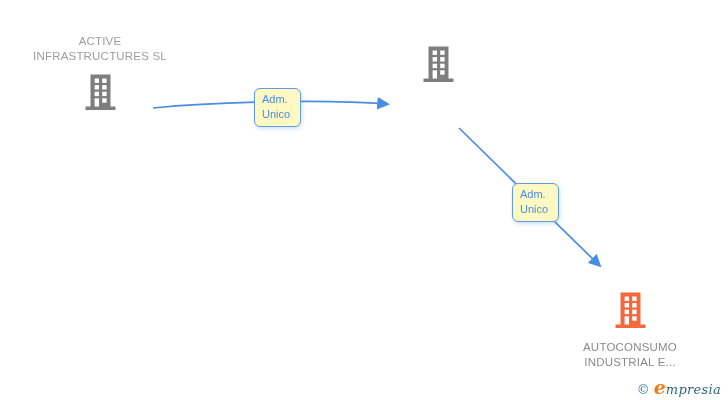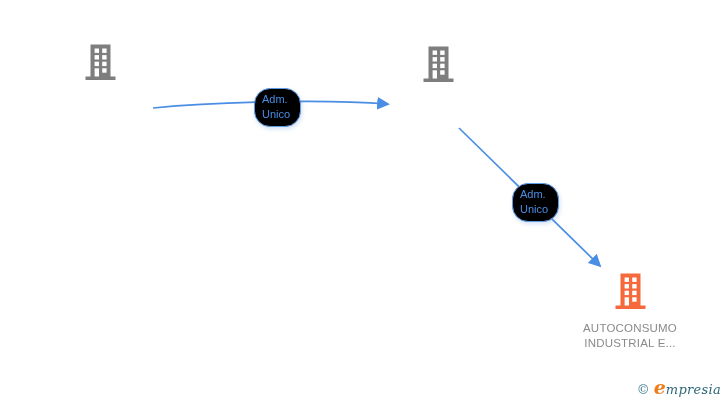--- a/index.html
+++ b/index.html
@@ -32,23 +32,23 @@
     text-align: center;
     color: #9d9d9d;
     font-weight: 400;
   }
   .node-label.dark { color: #8a8a8a; }
   .node-icon { margin-top: 9px; }
   .node-icon.above { margin-top: 0; margin-bottom: 7px; }
   .edge-label {
     position: absolute;
     z-index: 3;
-    background: #000000;
+    background: #fef9c3;
     border: 1.5px solid #5f9ce8;
-    border-radius: 16px;
+    border-radius: 6px;
     padding: 3px 7px 4px 7px;
     width: 47px;
     font-size: 11px;
     line-height: 15px;
     color: #4a8de4;
     text-align: left;
     box-shadow: 1px 2px 4px rgba(110,155,220,0.30);
   }
   .footer-logo {
     position: absolute;
@@ -88,20 +88,21 @@
     <defs>
       <marker id="arrow" viewBox="0 0 10 10" refX="8.5" refY="5" markerWidth="7.5" markerHeight="7.5" orient="auto-start-reverse">
         <path d="M0,0 L10,5 L0,10 Z" fill="#4a8de4"></path>
       </marker>
     </defs>
     <path d="M 153 108 C 215 102, 320 99, 388 104" fill="none" stroke="#4a8de4" stroke-width="1.7" marker-end="url(#arrow)"></path>
     <path d="M 459 128 L 600 266" fill="none" stroke="#4a8de4" stroke-width="1.7" marker-end="url(#arrow)"></path>
   </svg>
 
   <div class="node" style="left:29px; top:34px; width:142px;">
+    <div class="node-label">ACTIVE INFRASTRUCTURES SL</div>
     <div class="node-icon">
       <svg width="33" height="38" viewBox="0 0 33 38">
         <g fill="#7e7e7e">
           <rect x="1.5" y="33.5" width="30" height="3.5"></rect>
           <rect x="6.5" y="1.5" width="20" height="32.5"></rect>
         </g>
         <g fill="#ffffff">
           <rect x="10.6" y="5.5" width="4.4" height="4.4"></rect>
           <rect x="18.2" y="5.5" width="4.4" height="4.4"></rect>
           <rect x="10.6" y="12.1" width="4.4" height="4.4"></rect>
@@ -129,21 +130,21 @@
           <rect x="18.2" y="12.1" width="4.4" height="4.4"></rect>
           <rect x="10.6" y="18.7" width="4.4" height="4.4"></rect>
           <rect x="18.2" y="18.7" width="4.4" height="4.4"></rect>
           <rect x="10.6" y="25.3" width="4.4" height="8.2"></rect>
           <rect x="18.2" y="25.3" width="4.4" height="4.4"></rect>
         </g>
       </svg>
     </div>
   </div>
 
-  <div class="node" style="left:568px; top:272px; width:124px;">
+  <div class="node" style="left:568px; top:291px; width:124px;">
     <div class="node-icon above">
       <svg width="33" height="38" viewBox="0 0 33 38">
         <g fill="#f5693d">
           <rect x="1.5" y="33.5" width="30" height="3.5"></rect>
           <rect x="6.5" y="1.5" width="20" height="32.5"></rect>
         </g>
         <g fill="#ffffff">
           <rect x="10.6" y="5.5" width="4.4" height="4.4"></rect>
           <rect x="18.2" y="5.5" width="4.4" height="4.4"></rect>
           <rect x="10.6" y="12.1" width="4.4" height="4.4"></rect>

